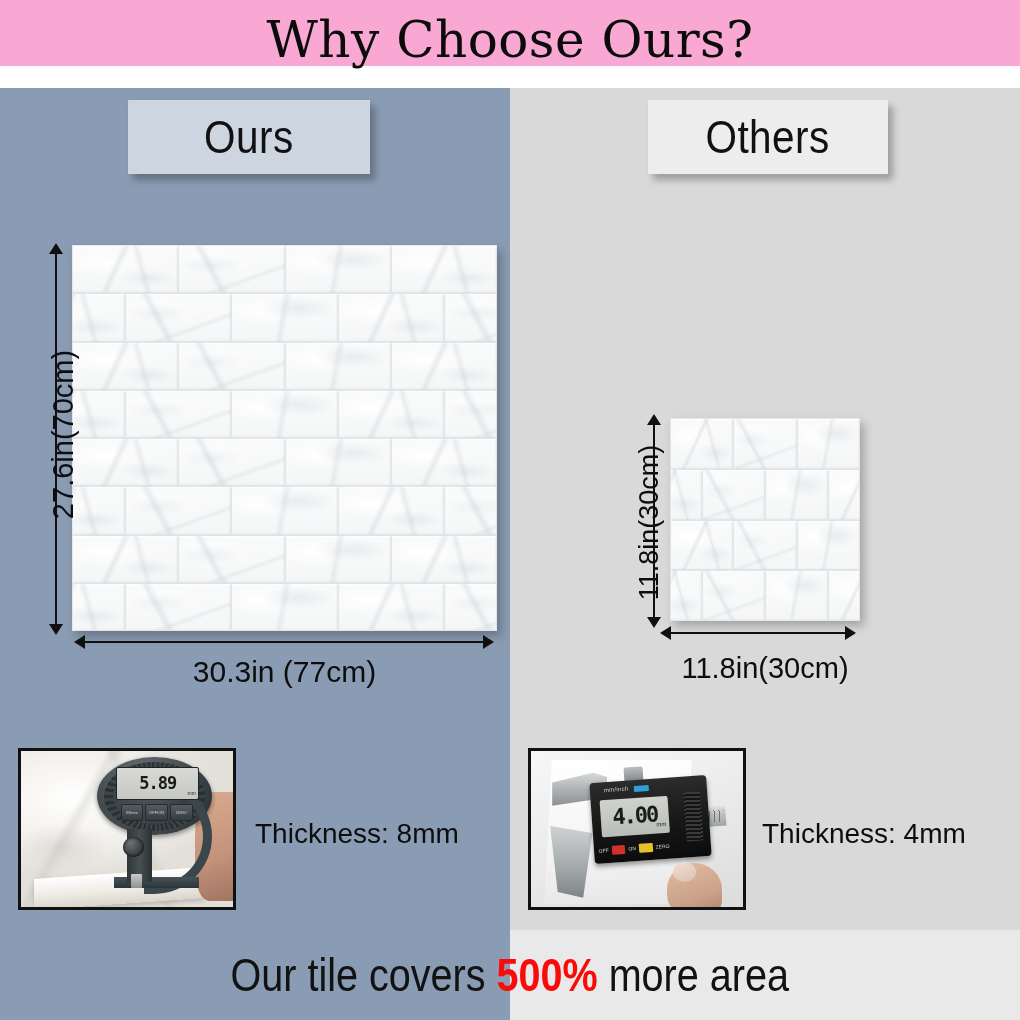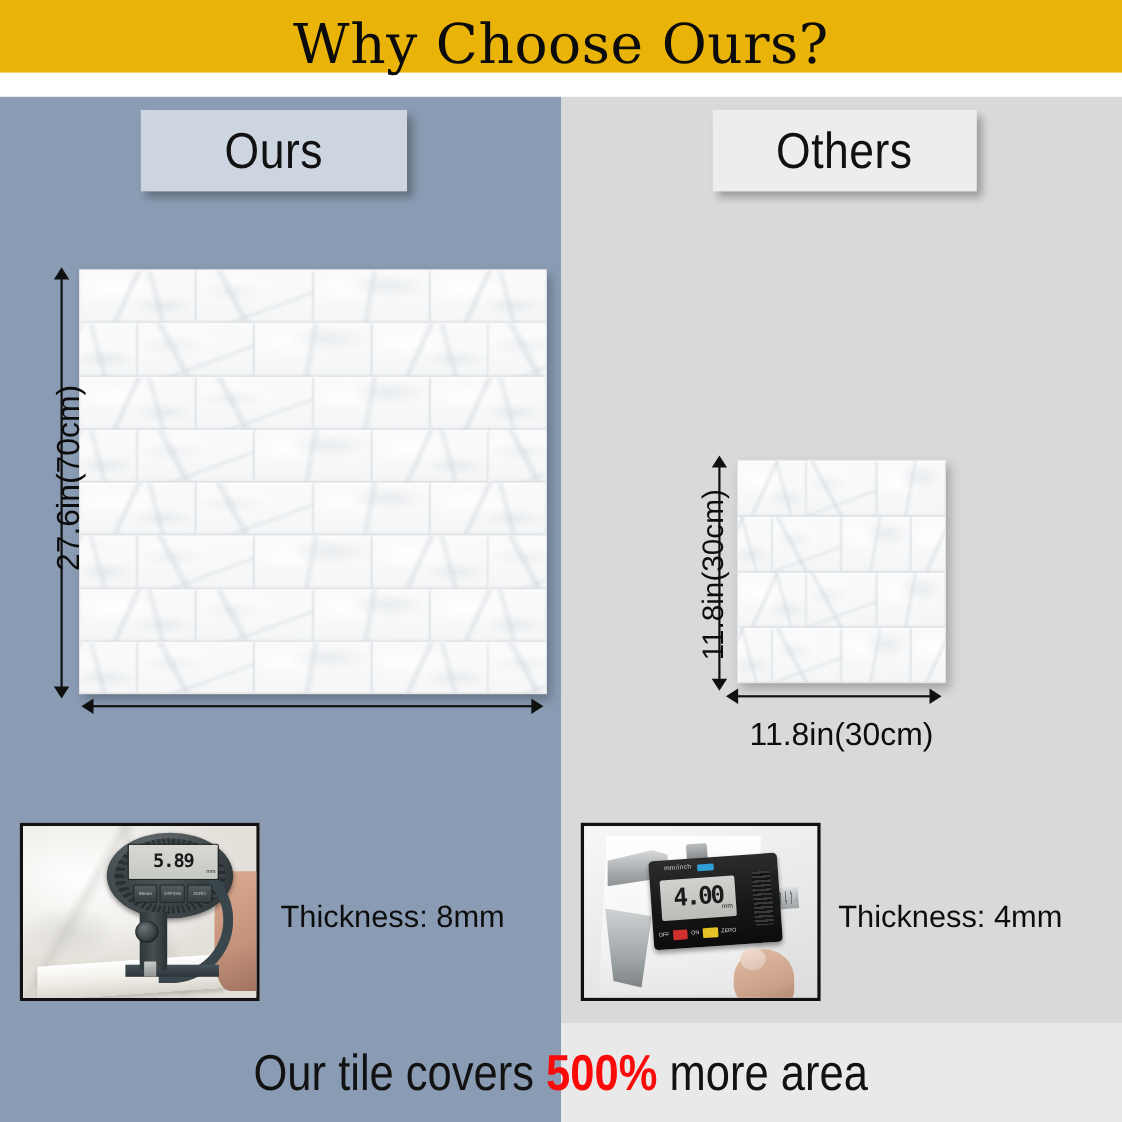--- a/index.html
+++ b/index.html
@@ -7,21 +7,21 @@
     width:1020px;height:1020px;overflow:hidden;
     background:#ffffff;
     font-family:"Liberation Sans", sans-serif;
     -webkit-font-smoothing:antialiased;
   }
   #page{position:relative;width:1020px;height:1020px;background:#fff;overflow:hidden;}
 
   
   .title-bar{
     position:absolute;left:0;top:0;width:1020px;height:66px;
-    background:#eab308;
+    background:#f9a8d4;
   }
   .title-text{
     position:absolute;left:0;top:8px;width:1020px;
     text-align:center;
     font-family:"DejaVu Serif", serif;
     font-size:50px;line-height:64px;color:#0b0b0b;
     letter-spacing:0.5px;
   }
 
   
@@ -391,20 +391,21 @@
         <div class="brick v2" style="width: 63.3333px; height: 50.75px;"></div>
         <div class="brick v3" style="width: 63.3333px; height: 50.75px;"></div>
         <div class="brick " style="width: 63.3333px; height: 50.75px;"></div>
       </div>
     </div>
 
   <div class="arrow-v" style="left:55px;top:253px;height:372px;"></div>
   <div class="dim-label dim-vert" style="left:-62px;top:418px;width:250px;text-align:center;font-size:29px;transform:rotate(-90deg);">27.6in(70cm)</div>
 
   <div class="arrow-h" style="left:84px;top:641px;width:400px;"></div>
+  <div class="dim-label" style="left:72px;top:655px;width:425px;text-align:center;font-size:30px;">30.3in (77cm)</div>
 
   <div class="arrow-v" style="left:653px;top:424px;height:194px;"></div>
   <div class="dim-label dim-vert" style="left:524px;top:507px;width:250px;text-align:center;font-size:27px;transform:rotate(-90deg);">11.8in(30cm)</div>
 
   <div class="arrow-h" style="left:670px;top:632px;width:176px;"></div>
   <div class="dim-label" style="left:640px;top:652px;width:250px;text-align:center;font-size:29px;">11.8in(30cm)</div>
 
   <div class="photo photo-left">
     <div class="foam-bg"></div>
     <div class="foam-slab"></div>

